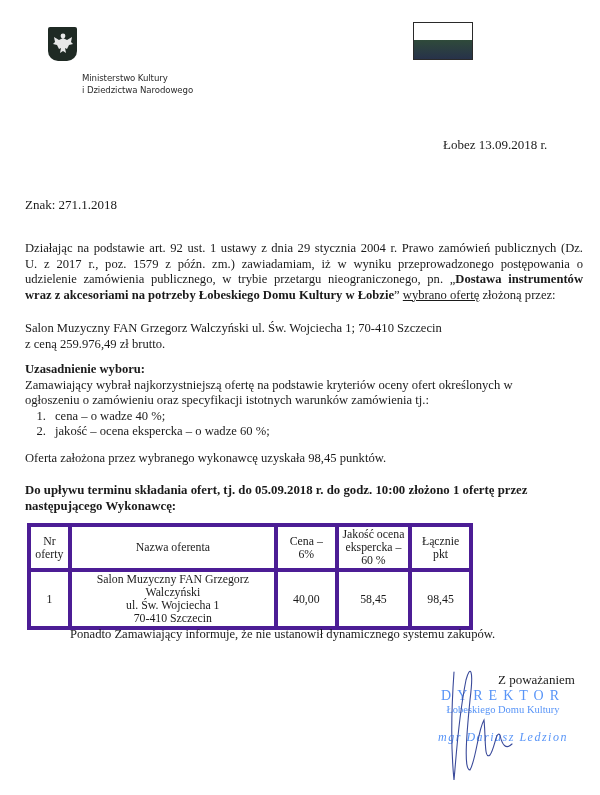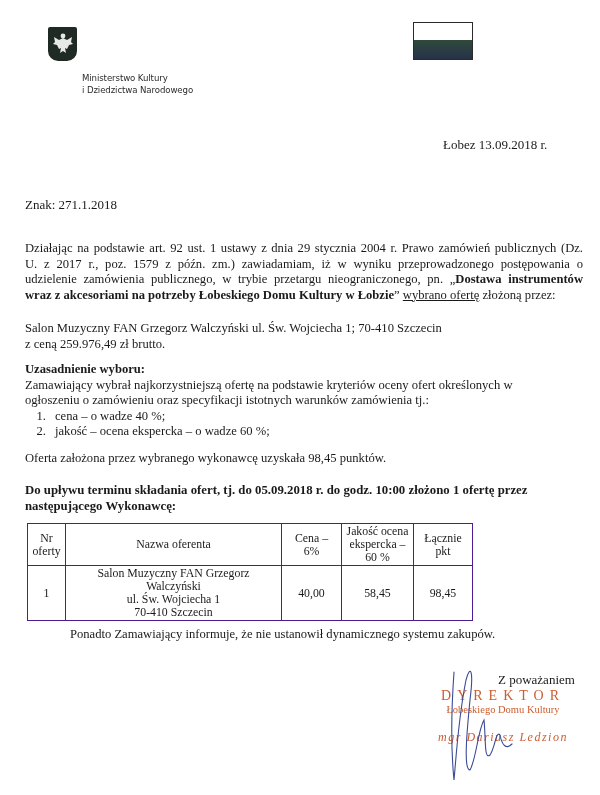--- a/index.html
+++ b/index.html
@@ -68,42 +68,42 @@
     
     table.offers {
       position: absolute;
       left: 27px; top: 523px;
       width: 446px;
       border-collapse: collapse;
       font-size: 11.8px;
       line-height: 13px;
     }
     table.offers th, table.offers td {
-      border: 1px solid #4c1d95;
+      border: 4px solid #4c1d95;
       text-align: center;
       vertical-align: middle;
       font-weight: normal;
       padding: 1px 3px;
     }
     table.offers th { height: 39px; }
     table.offers td { height: 40px; }
     .c1 { width: 31px; }
     .c2 { width: 209px; }
     .c3 { width: 53px; }
     .c4 { width: 65px; }
     .c5 { width: 52px; }
 
     .ponadto { left: 25px; top: 627px; white-space: nowrap; margin-left: 45px; }
 
     .regards { left: 498px; top: 672px; font-size: 13px; }
 
     
     .stamp {
       left: 418px; top: 689px; width: 170px;
-      color: #c2410c; text-align: center;
+      color: #3b82f6; text-align: center;
       font-family: "Liberation Serif", "DejaVu Serif", serif;
       opacity: 0.85;
     }
     .stamp .t1 { font-size: 14px; letter-spacing: 6px; line-height: 14px; }
     .stamp .t2 { font-size: 10.5px; line-height: 12px; margin-top: 1px; }
     .stamp .t3 { font-size: 12px; font-style: italic; letter-spacing: 1.5px; margin-top: 14px; }
     .signature { left: 440px; top: 660px; width: 80px; height: 130px; }
   </style>
 </head>
 <body>

